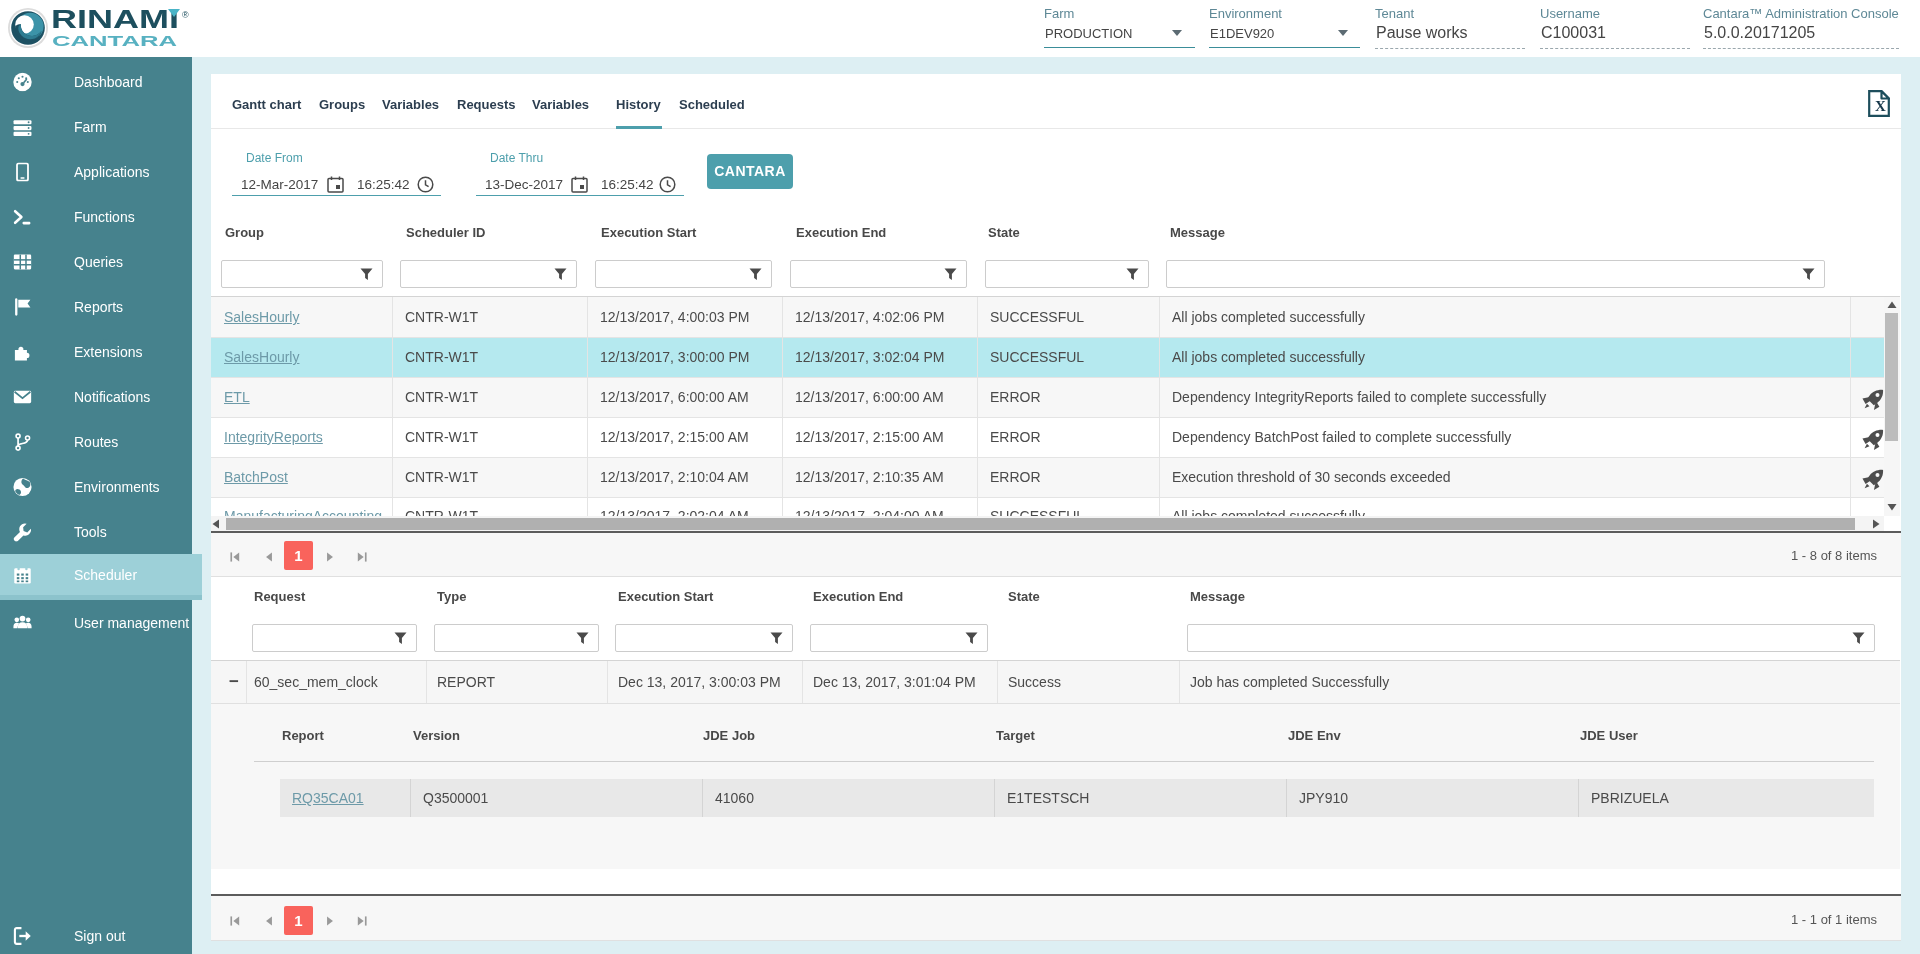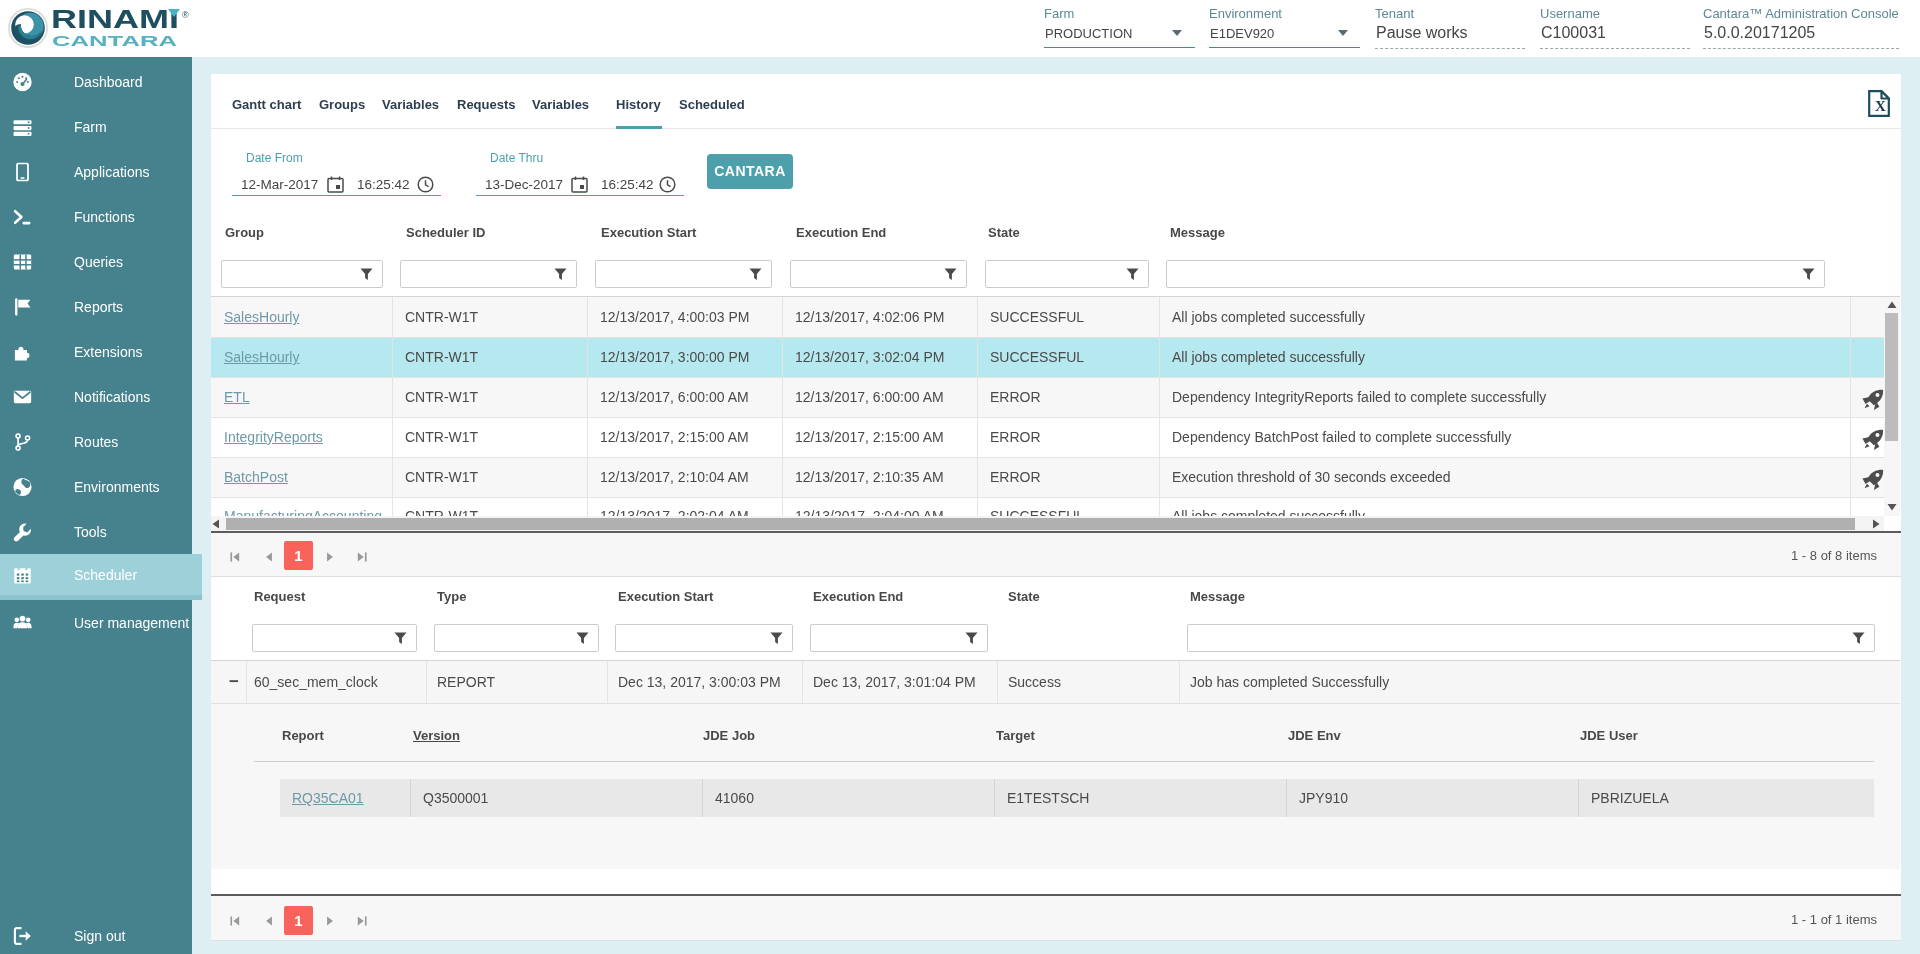--- a/index.html
+++ b/index.html
@@ -447,21 +447,21 @@
 <div class="abs" style="left:229px;top:672px;width:14px;height:18px;color:#4a4a4a;font-size:17px;font-weight:bold;">−</div>
 <div class="abs cell" style="left:254px;top:674px;">60_sec_mem_clock</div>
 <div class="abs cell" style="left:437px;top:674px;">REPORT</div>
 <div class="abs cell" style="left:618px;top:674px;">Dec 13, 2017, 3:00:03 PM</div>
 <div class="abs cell" style="left:813px;top:674px;">Dec 13, 2017, 3:01:04 PM</div>
 <div class="abs cell" style="left:1008px;top:674px;">Success</div>
 <div class="abs cell" style="left:1190px;top:674px;">Job has completed Successfully</div>
 
 <div class="abs" style="left:211px;top:704px;width:1689px;height:165px;background:#f7f7f7;"></div>
 <div class="abs gridhead" style="left:282px;top:728px;">Report</div>
-<div class="abs gridhead" style="left:413px;top:728px;text-decoration:underline;">Version</div>
+<div class="abs gridhead" style="left:413px;top:728px;">Version</div>
 <div class="abs gridhead" style="left:703px;top:728px;">JDE Job</div>
 <div class="abs gridhead" style="left:996px;top:728px;">Target</div>
 <div class="abs gridhead" style="left:1288px;top:728px;">JDE Env</div>
 <div class="abs gridhead" style="left:1580px;top:728px;">JDE User</div>
 <div class="abs" style="left:254px;top:761px;width:1620px;height:1px;background:#cfcfcf;"></div>
 <div class="abs" style="left:280px;top:779px;width:1594px;height:38px;background:#e8e8e8;"></div>
 <div class="abs" style="left:410px;top:779px;width:1px;height:38px;background:#d4d4d4;"></div>
 <div class="abs" style="left:702px;top:779px;width:1px;height:38px;background:#d4d4d4;"></div>
 <div class="abs" style="left:994px;top:779px;width:1px;height:38px;background:#d4d4d4;"></div>
 <div class="abs" style="left:1286px;top:779px;width:1px;height:38px;background:#d4d4d4;"></div>

